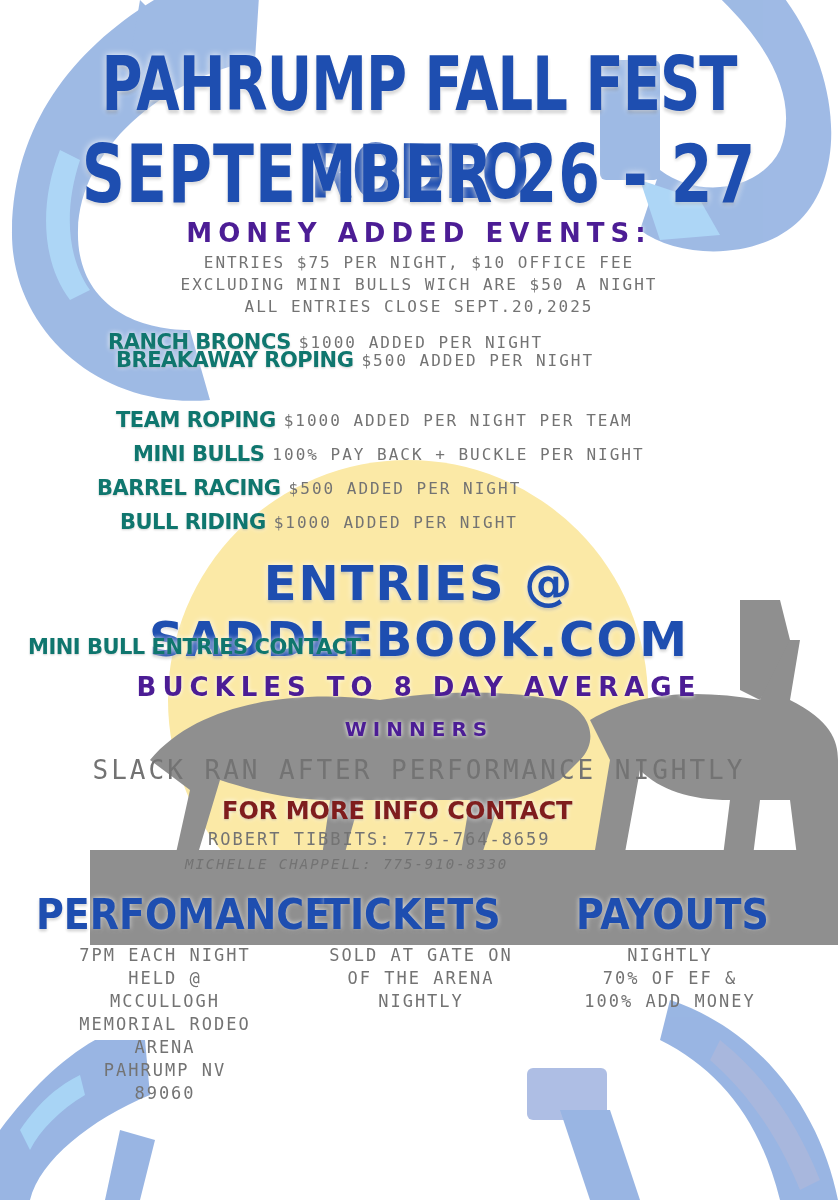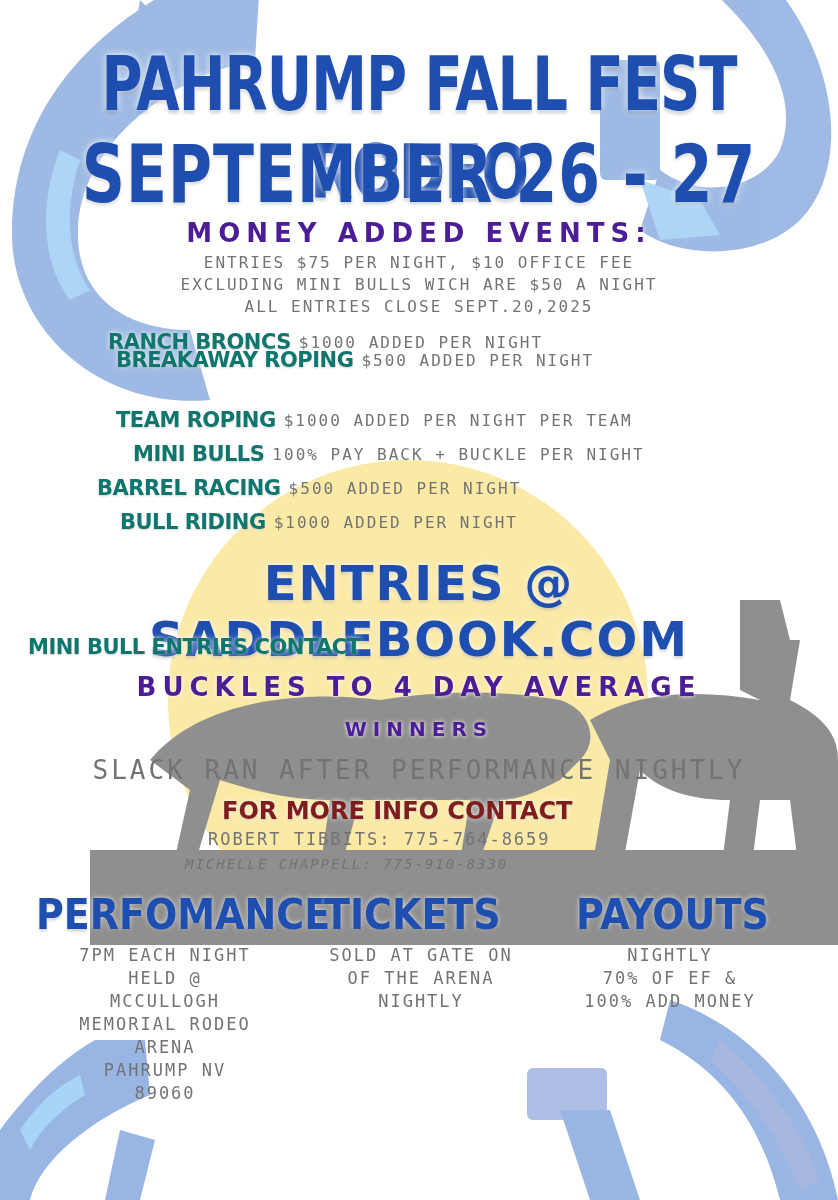--- a/index.html
+++ b/index.html
@@ -93,21 +93,21 @@
 </div>
 <div class="event-row" style="left:120px;top:510px;">
   <span class="event-name">BULL RIDING</span>
   <span class="event-desc hand">$1000 ADDED PER NIGHT</span>
 </div>
 
 <div class="big-entries">ENTRIES @ SADDLEBOOK.COM</div>
 <div class="event-row" style="left:28px;top:635px;">
   <span class="event-name" style="font-size:21px;">MINI BULL ENTRIES CONTACT</span>
 </div>
-<div class="h-spaced" style="top:672px;font-size:26px;">BUCKLES TO 4 DAY AVERAGE</div>
+<div class="h-spaced" style="top:672px;font-size:26px;">BUCKLES TO 8 DAY AVERAGE</div>
 <div class="h-spaced" style="top:717px;font-size:20px;">WINNERS</div>
 <div class="slack hand">SLACK RAN AFTER PERFORMANCE NIGHTLY</div>
 
 <div class="blue-bold" style="position:absolute;left:222px;top:797px;font-size:24px;">FOR MORE INFO CONTACT</div>
 <div class="hand" style="position:absolute;left:208px;top:829px;font-size:17px;">ROBERT TIBBITS: 775-764-8659</div>
 <div class="hand" style="position:absolute;left:185px;top:856px;font-size:14px;font-style:italic;">MICHELLE CHAPPELL: 775-910-8330</div>
 
 <div class="col-head" style="left:36px;">PERFOMANCE</div>
 <div class="col-head" style="left:324px;">TICKETS</div>
 <div class="col-head" style="left:576px;">PAYOUTS</div>

